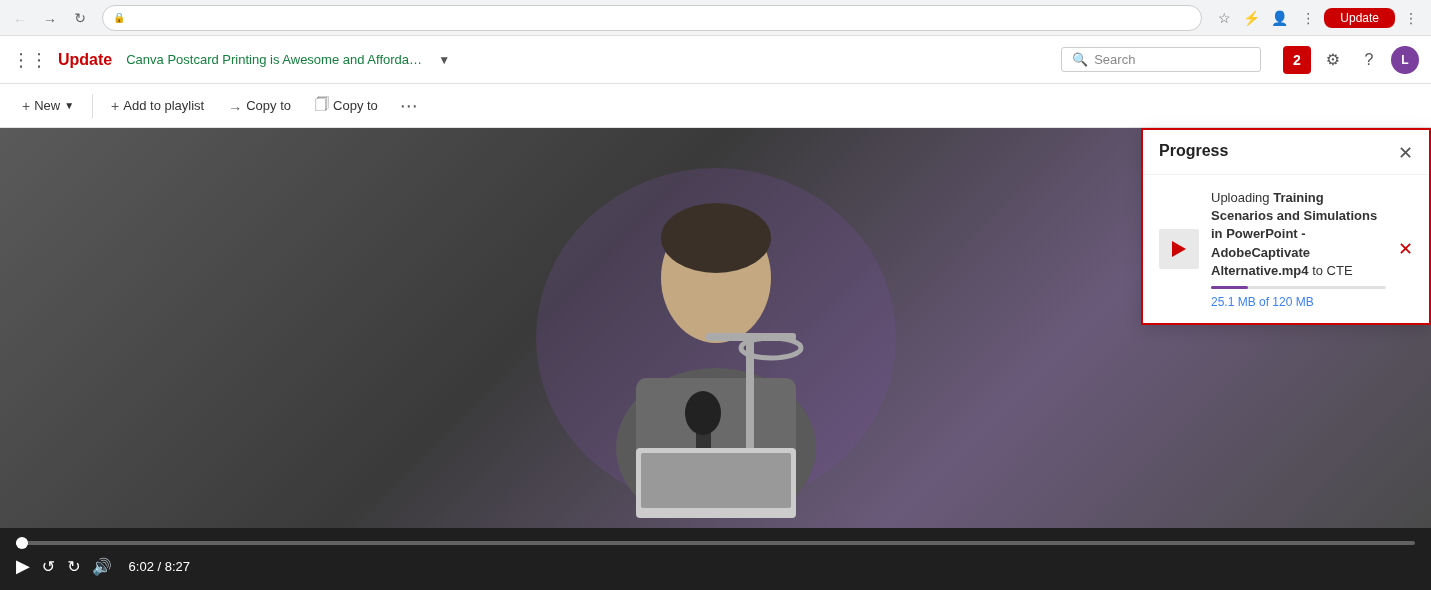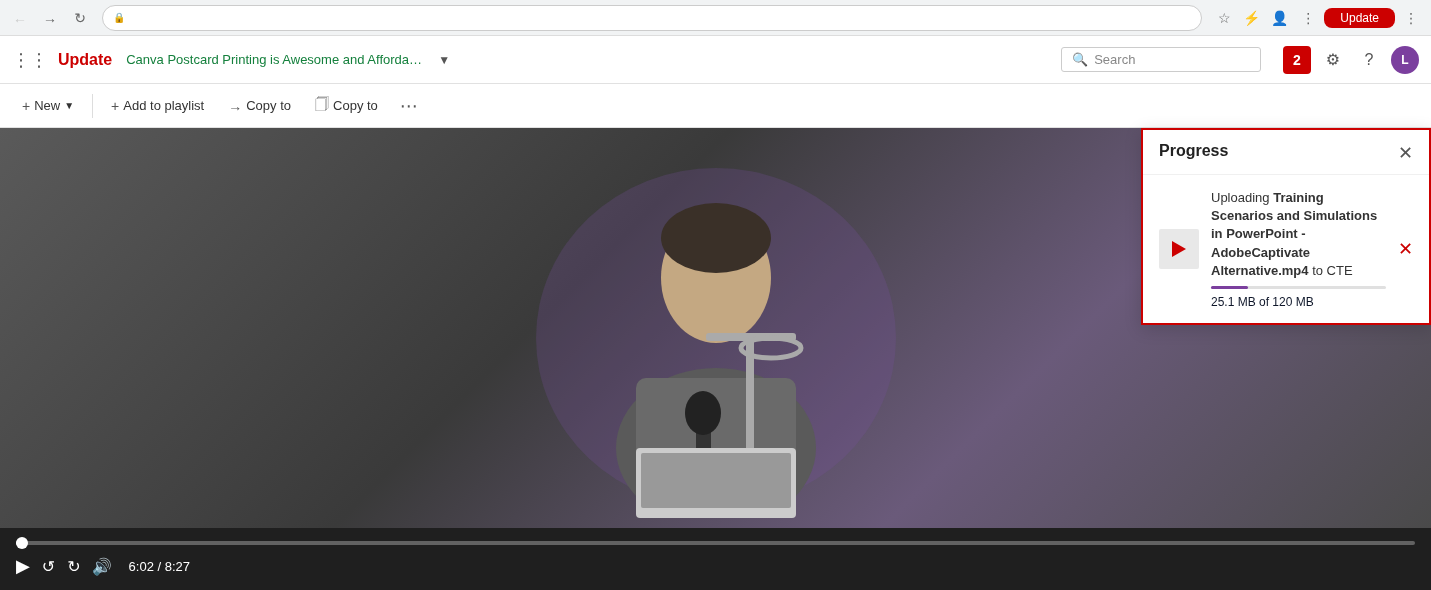--- a/index.html
+++ b/index.html
@@ -295,21 +295,21 @@
       border-radius: 2px;
       margin-bottom: 6px;
     }
     .upload-progress-fill {
       height: 100%;
       background: #7b3f9e;
       border-radius: 2px;
     }
     .upload-size {
       font-size: 12px;
-      color: #0f172a;
+      color: #3b82f6;
     }
     .upload-cancel {
       background: none; border: none;
       cursor: pointer; color: #c00;
       font-size: 18px;
       display: flex; align-items: center;
       flex-shrink: 0;
     }
   </style>
 </head>

